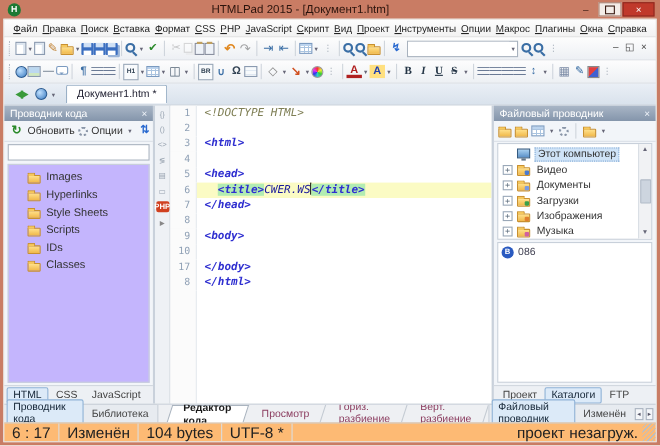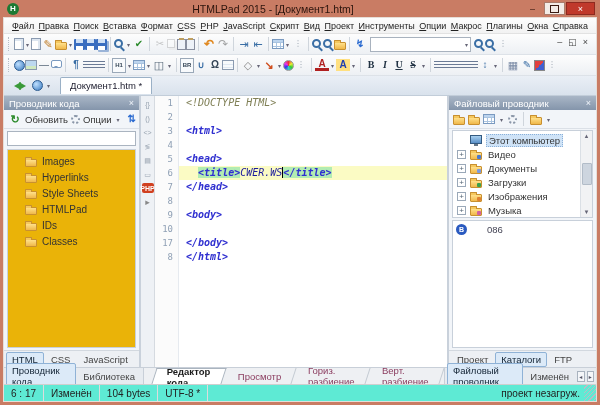--- a/index.html
+++ b/index.html
@@ -69,21 +69,21 @@
   .tabrow .navicons{display:flex;align-items:center;height:100%;gap:2px;padding:0 4px}
   .doc-tab{background:#fff;border:1px solid #9ab0c6;border-bottom:none;border-radius:2px 2px 0 0;padding:2px 9px 3px;color:#223;font-size:9.5px;margin-left:4px}
   
   .main{flex:1;display:flex;min-height:0}
   .left-panel{width:137px;flex:none;display:flex;flex-direction:column;background:#f2f5f9;border-right:2px solid #c9d1db}
   .phead{height:14px;background:linear-gradient(#a9b6c6,#8495ab);color:#fff;display:flex;align-items:center;padding:0 5px;font-size:9.5px;flex:none}
   .phead .pclose{margin-left:auto;font-size:9px;color:#f0f4fa}
   .ptoolbar{height:19px;display:flex;align-items:center;gap:3px;padding:0 4px;border-bottom:1px solid #dbe0e7;flex:none;font-size:9.5px;color:#333}
   .pfilter{padding:2px 3px;flex:none}
   .pfilter input{width:100%;height:15px;border:1px solid #aab4c0;font-size:9px;padding:0 3px;font-family:"Liberation Sans",sans-serif}
-  .ptree{flex:1;background:#eab308;border:1px solid #c8d0da;margin:1px 3px 2px;padding-top:3px;overflow:hidden}
+  .ptree{flex:1;background:#c4b5fd;border:1px solid #c8d0da;margin:1px 3px 2px;padding-top:3px;overflow:hidden}
   .tree-item{height:16px;display:flex;align-items:center;gap:5px;padding-left:17px;color:#333;font-size:10px}
   .lang-tabs{height:17px;display:flex;align-items:center;gap:1px;padding:0 2px;background:#edf0f4;border-top:1px solid #d2d8df;flex:none}
   .mini-tab{padding:1px 5px;font-size:9.5px;color:#444;border:1px solid transparent}
   .mini-tab.sel{background:#dceaf8;border:1px solid #8fb2d6;border-radius:2px;color:#123}
   
   .strip{width:14px;flex:none;background:#eef1f5;border-right:1px solid #d5dae0;display:flex;flex-direction:column;align-items:center;padding-top:3px;gap:4px;color:#98a3b0;font-size:7px}
   .strip .tbi{width:12px;height:10px;font-size:7px}
   
   .editor{flex:1;background:#fff;display:flex;flex-direction:column;overflow:hidden;font-family:"DejaVu Sans Mono",monospace;font-size:10px;font-style:italic}
   .code-line{display:flex;height:14px;line-height:14px;flex:none}
@@ -100,32 +100,32 @@
   
   .right-panel{width:149px;flex:none;display:flex;flex-direction:column;background:#f2f5f9;border-left:2px solid #c9d1db}
   .rtree{height:88px;flex:none;background:#fff;border:1px solid #c8d0da;margin:1px 3px 0;position:relative;overflow:hidden;padding-top:2px}
   .rtree-item{height:14px;display:flex;align-items:center;gap:4px;padding-left:4px;font-size:9.5px;color:#333}
   .rtree-item .lbl{padding:0 2px}
   .rtree-item.sel .lbl{background:#cfe3f7;border:1px dotted #8ab0d8}
   .expander{width:9px;height:9px;flex:none;border:1px solid #9aa8b8;background:#fff;color:#567;font-size:8px;line-height:7px;text-align:center}
   .vscroll{position:absolute;right:0;top:0;bottom:0;width:12px;background:#f1f2f4;border-left:1px solid #dadfe5;display:flex;flex-direction:column;align-items:center;justify-content:space-between;font-size:6px;color:#667;padding:2px 0}
   .vthumb{width:10px;height:22px;background:#cdd5df;border:1px solid #b2bcc8;border-radius:1px}
   .files-pane{flex:1;background:#fff;border:1px solid #c8d0da;margin:2px 3px 2px;padding:3px;min-height:0}
-  .file-item{display:flex;align-items:center;gap:20px;font-size:9.5px;color:#445}
+  .file-item{display:flex;align-items:center;gap:4px;font-size:9.5px;color:#445}
   
   .bottomrow{height:17px;flex:none;display:flex;background:#e7ebf0;border-top:1px solid #c8cfd8}
   .dock-left{width:139px;flex:none;display:flex;align-items:center;gap:1px;padding:0 2px}
   .dock-right{width:151px;flex:none;display:flex;align-items:center;gap:1px;padding:0 2px}
   .etabs{flex:1;display:flex;align-items:stretch;padding-left:10px;background:#eef0f3;border-left:1px solid #c8cfd8;border-right:1px solid #c8cfd8;overflow:hidden}
   .etab{display:flex;align-items:center;padding:0 12px;color:#8a3b5e;font-size:9.5px;transform:skewX(-18deg);border-right:1px solid #c3cad2;margin-right:2px}
   .etab>span{transform:skewX(18deg);display:block}
   .etab.sel{background:#fff;border:1px solid #aab4bf;border-bottom:none;color:#1a1a1a;font-weight:bold}
   .spin{width:10px;height:11px;border:1px solid #a8b2be;background:#f4f6f9;display:flex;align-items:center;justify-content:center;font-size:6px;color:#556;margin-left:1px}
   
-  .statusbar{height:17px;flex:none;display:flex;align-items:stretch;background:#5eead4;border-top:1px solid #cfcfcf;font-size:10px;color:#222}
+  .statusbar{height:17px;flex:none;display:flex;align-items:stretch;background:#fdba74;border-top:1px solid #cfcfcf;font-size:14px;color:#222}
   .status-cell{display:flex;align-items:center;padding:0 7px;border-right:1px solid #dcdcdc;flex:none}
   .status-right{flex:1;display:flex;align-items:center;justify-content:flex-end;padding-right:4px}
   .grip{width:12px;background:repeating-linear-gradient(135deg,transparent 0 2px,#b8bec6 2px 3px)}
 </style>
 </head>
 <body>
 
 <div class="win">
   <div class="titlebar">
     <span class="logo">H</span>
@@ -295,21 +295,21 @@
             <div class="tree-item">
               <span class="shape-folder"></span>
               <span>Hyperlinks</span>
             </div>
             <div class="tree-item">
               <span class="shape-folder"></span>
               <span>Style Sheets</span>
             </div>
             <div class="tree-item">
               <span class="shape-folder"></span>
-              <span>HTMLPad</span>
+              <span>Scripts</span>
             </div>
             <div class="tree-item">
               <span class="shape-folder"></span>
               <span>IDs</span>
             </div>
             <div class="tree-item">
               <span class="shape-folder"></span>
               <span>Classes</span>
             </div>
           </div>

